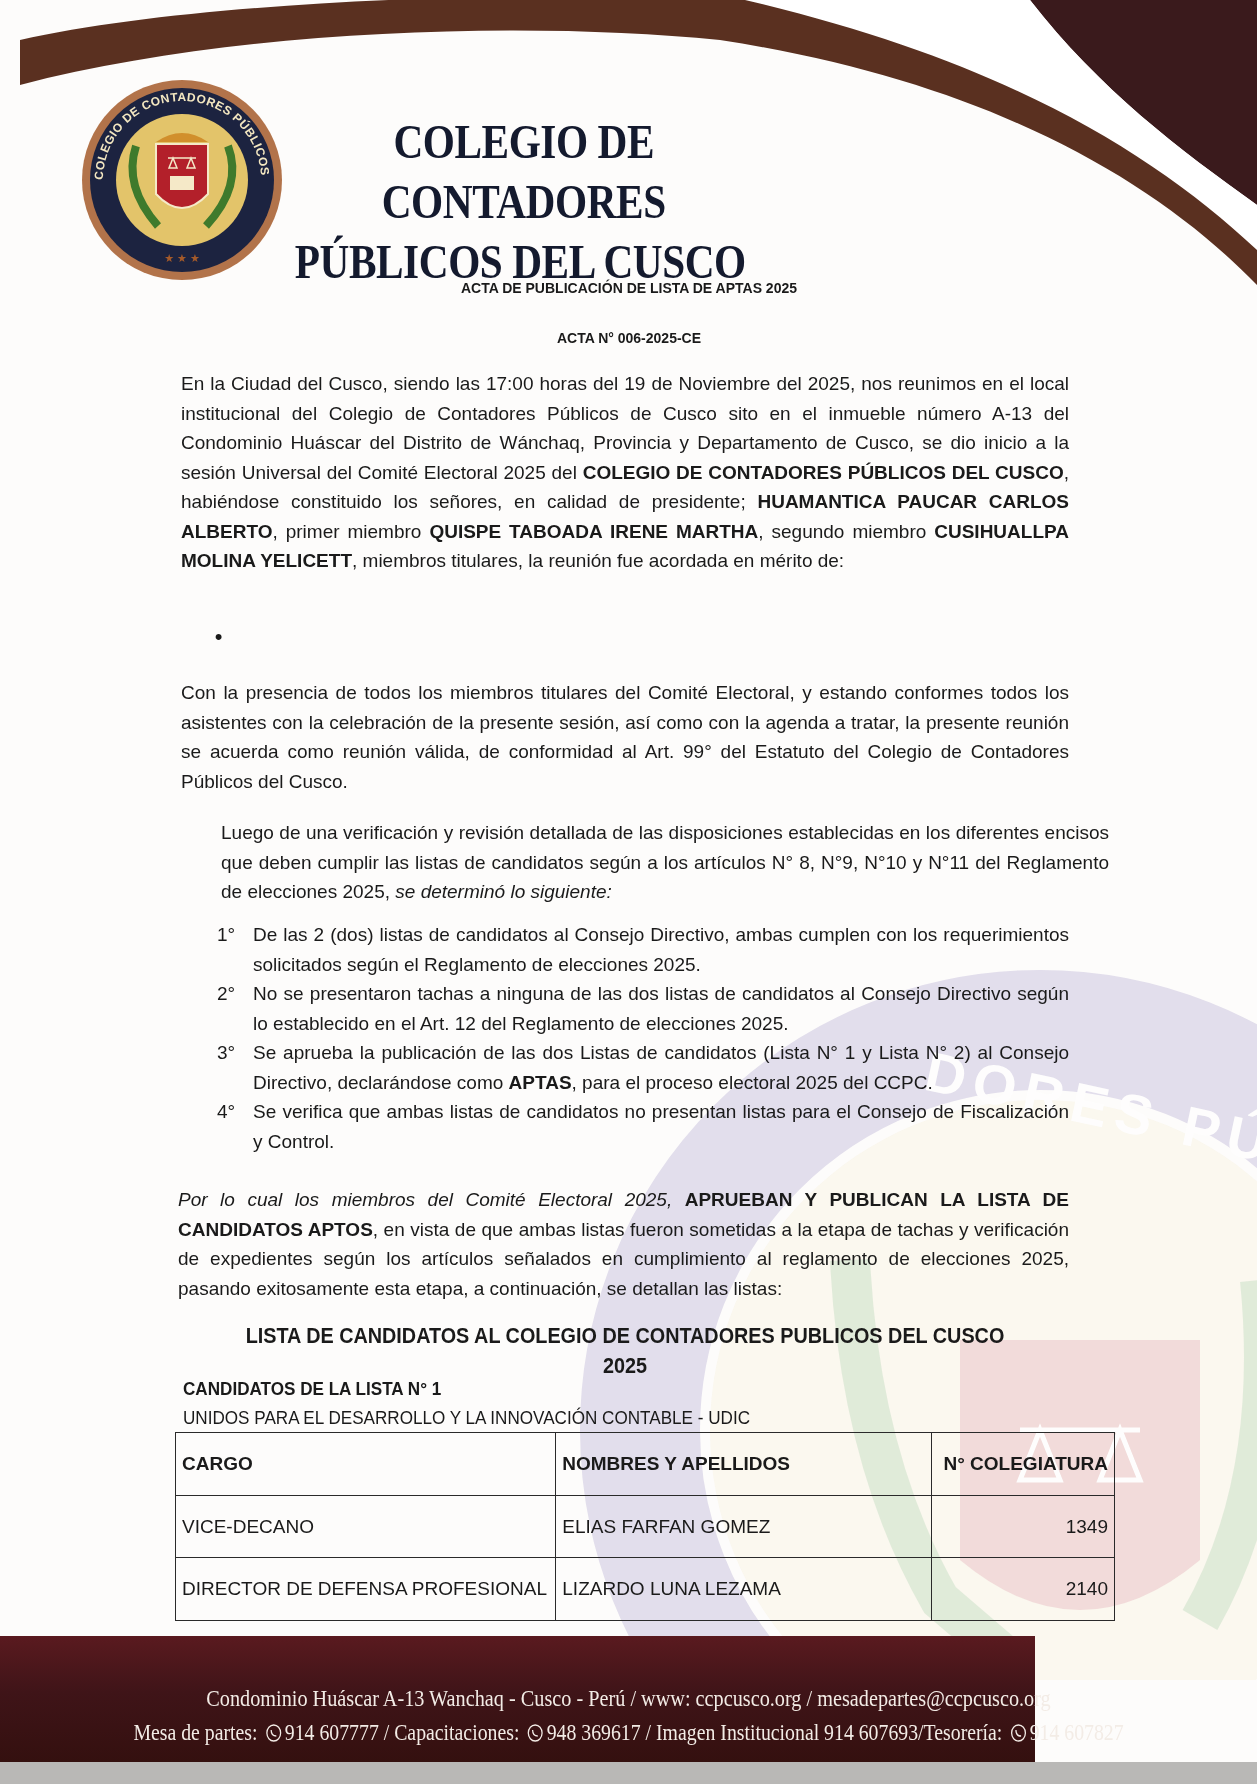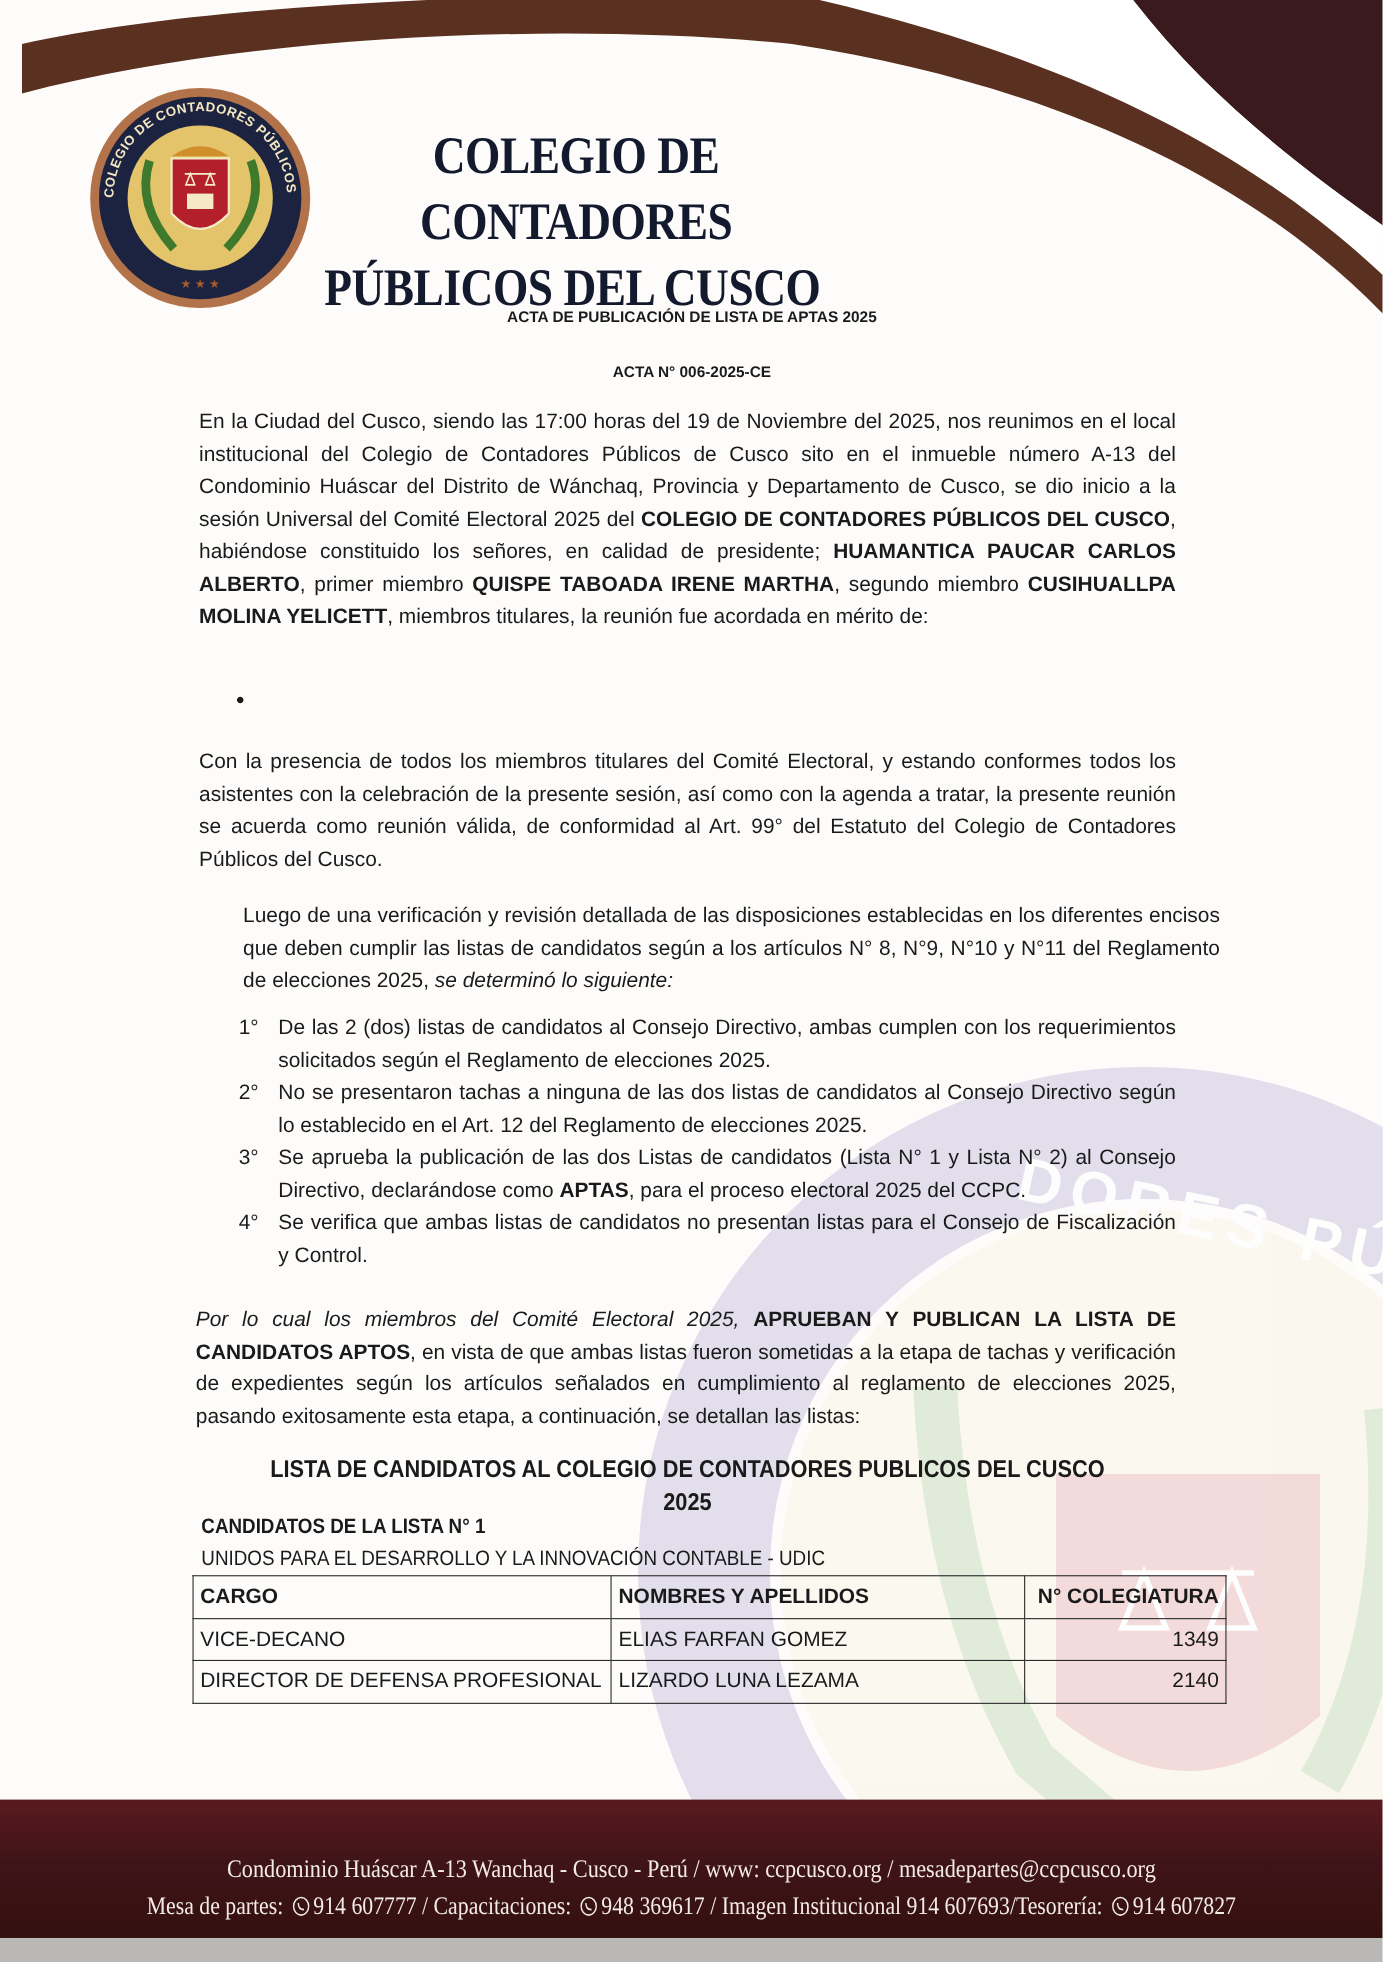--- a/index.html
+++ b/index.html
@@ -35,28 +35,28 @@
   .numlist .txt { flex: 1; text-align: justify; }
   .p4 { position: absolute; top: 915px; left: -3px; width: 891px; }
   .p4 .ital { font-style: italic; }
   .list-heading { position: absolute; top: 1051px; left: 0; width: 888px; text-align: center; font-weight: bold; font-size: 22px; transform: scaleX(0.9); }
   .list-sub { position: absolute; top: 1104px; left: 2px; font-weight: bold; font-size: 19px; transform: scaleX(0.9); transform-origin: left; }
   .list-party { position: absolute; top: 1133px; left: 2px; font-size: 19px; transform: scaleX(0.9); transform-origin: left; white-space: nowrap; }
   table.cands {
     position: absolute; top: 1162px; left: -6px; width: 940px; border-collapse: collapse; font-size: 19px; z-index: 3;
   }
   table.cands td, table.cands th {
-    border: 1.5px solid #2a2a2a; padding: 4px 6px; height: 29px; text-align: left; font-weight: normal;
+    border: 1.5px solid #2a2a2a; padding: 16px 6px; height: 29px; text-align: left; font-weight: normal;
   }
   table.cands th { font-weight: bold; }
   table.cands .c1 { width: 370px; }
   table.cands .c2 { width: 366px; }
   table.cands .c3 { width: 170px; text-align: right; }
   .footer {
-    position: absolute; left: 0; top: 1636px; width: 1257px; height: 126px; z-index: 4;
+    position: absolute; left: 0; top: 1636px; width: 1035px; height: 126px; z-index: 4;
     background: linear-gradient(180deg, #5a1a1f 0%, #3f1418 45%, #34100f 100%);
     color: #f3ece6; font-family: "Liberation Serif", "DejaVu Serif", serif;
   }
   .footer-bottom-strip { position: absolute; left: 0; top: 1762px; width: 1257px; height: 22px; background: #b9b8b6; z-index: 4; }
   .footer .line1 { position: absolute; left: 0; width: 1257px; top: 50px; text-align: center; font-size: 23px; transform: scaleX(0.88); }
   .footer .line2 { position: absolute; left: 0; width: 1257px; top: 84px; text-align: center; font-size: 23px; transform: scaleX(0.86); white-space: nowrap; }
   .wa { display: inline-block; width: 20px; height: 20px; vertical-align: -3px; margin: 0 3px; }
 </style>
 </head>
 <body>

